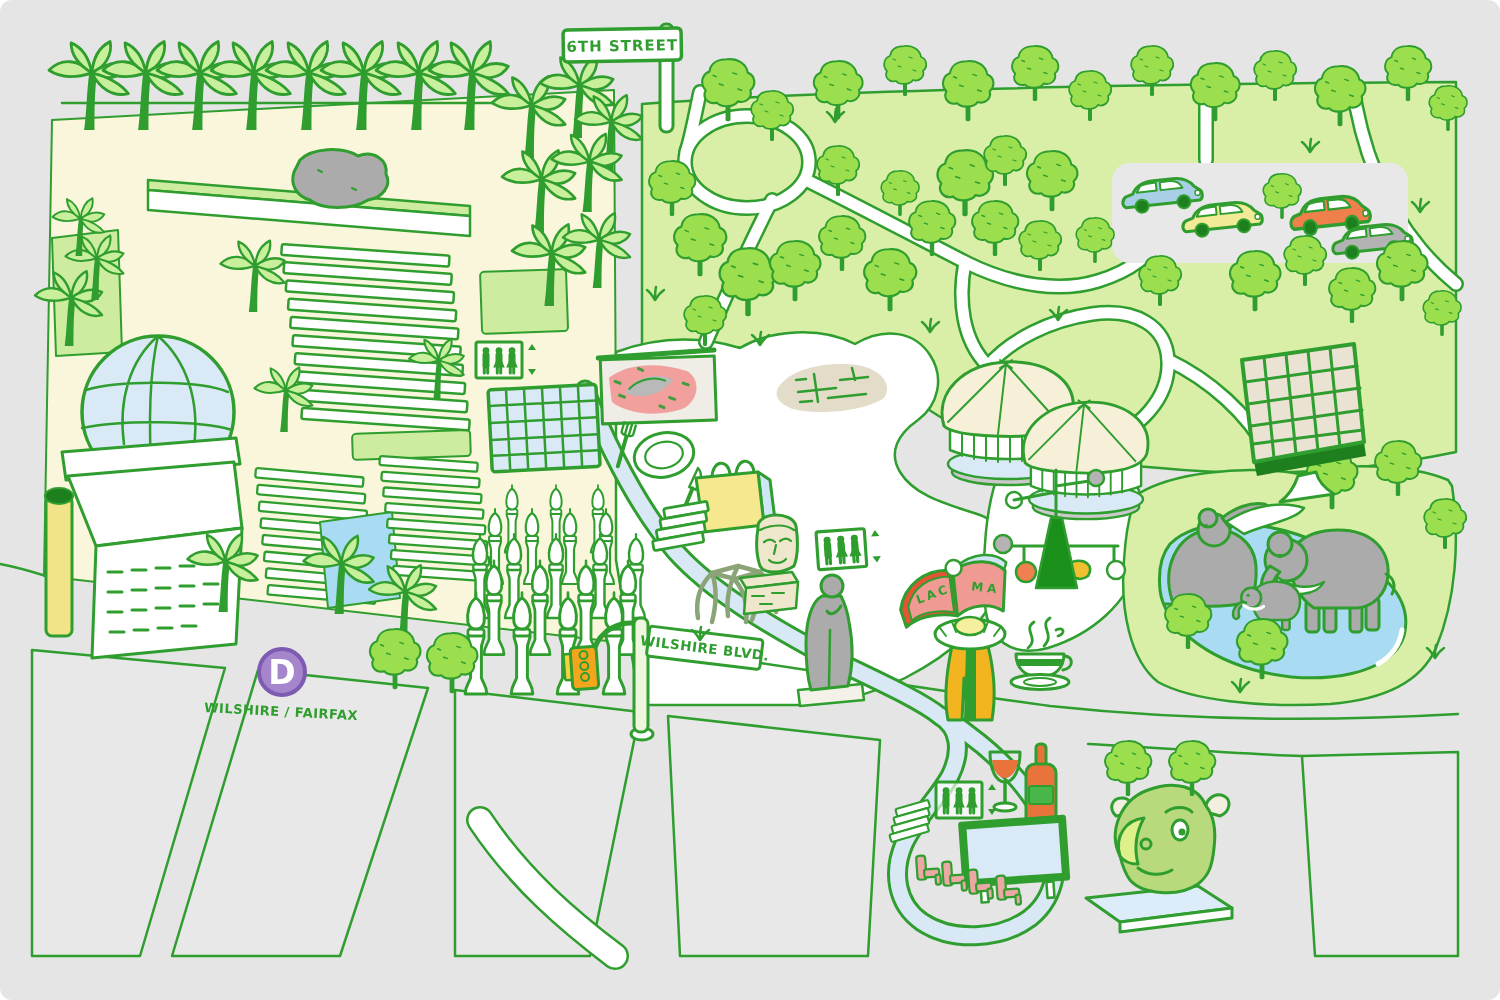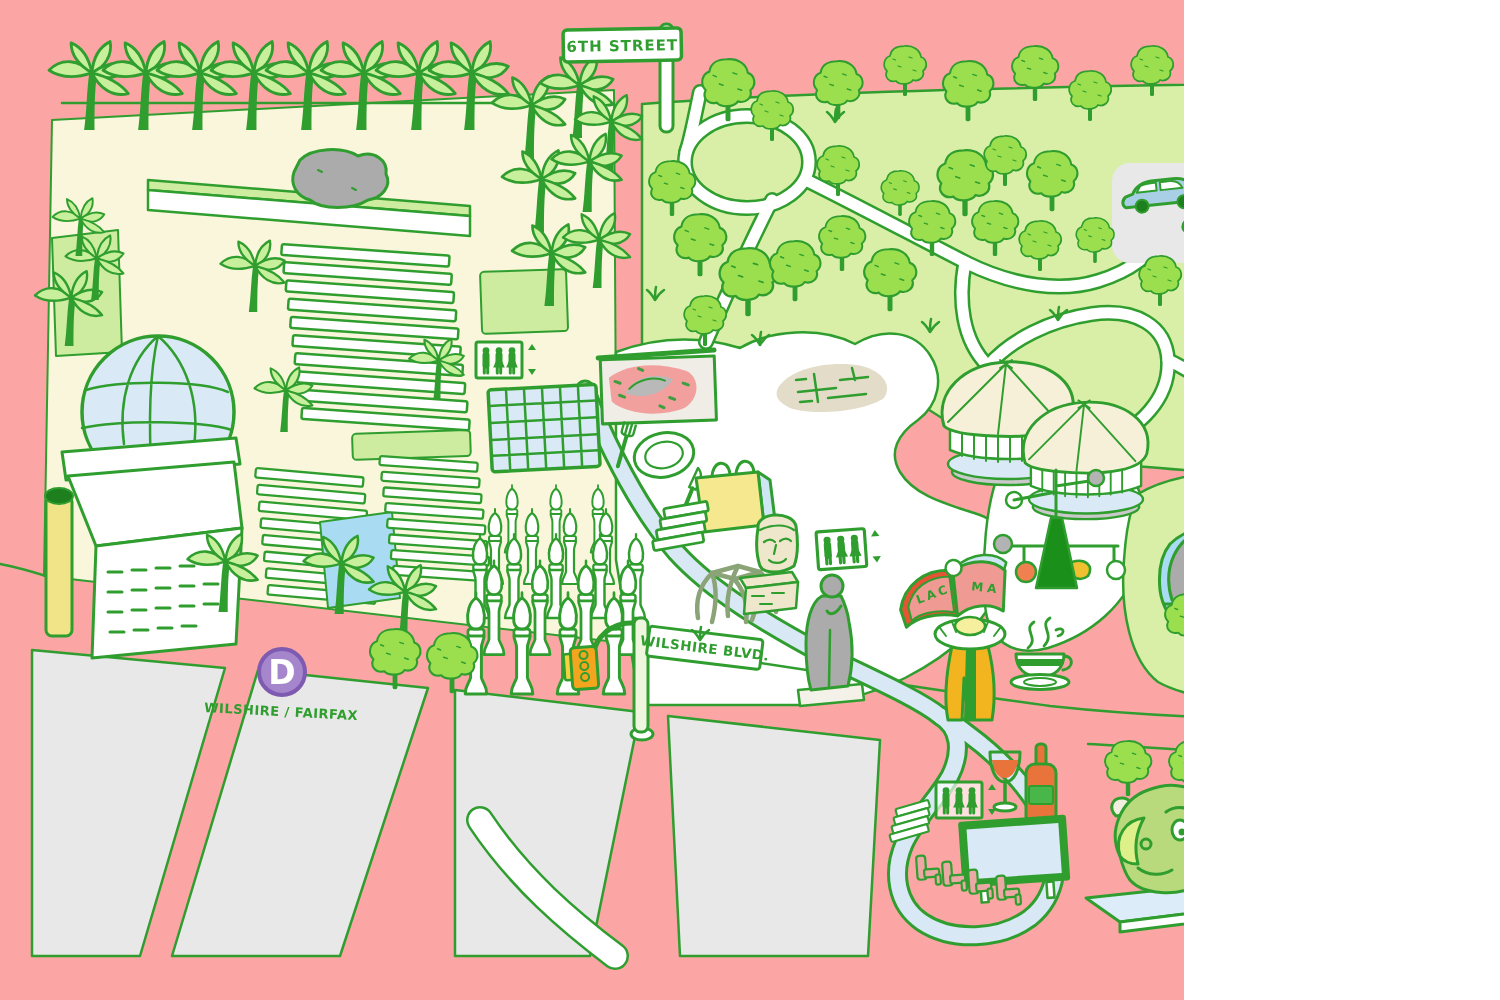--- a/index.html
+++ b/index.html
@@ -8,21 +8,21 @@
     --ribbon:#d8e8f4; --block:#e8e8e8; --stone:#ababab; --tan:#efe7cb;
     --metro-purple:#a586cd; --metro-rim:#7e5bb0; --signal-orange:#f4a51e;
     --bag-yellow:#f5e88f; --art-pink:#f2a09d; --wine:#e8743c; --bottle-label:#49b649;
     --seat-pink:#eba8a4; --bull:#b9d97d; --bull-muzzle:#def08a;
     --car-blue:#a9cfe7; --car-yellow:#f2ea96; --car-orange:#ef7f4b; --car-gray:#b3b3b3;
     --robe:#f3b51f; --book-red:#e35535; --book-pink:#f09a94; --page-blue:#cfe6f4;
     --pav-roof:#f7f0d8; --screen:#d9e9f5; --platform:#dcecf8; --pole:#eef6de;
     --column-yellow:#f1e387;
   }
   html,body{margin:0;padding:0;background:#fff;}
-  .stage{width:1184px;height:1000px;position:relative;overflow:hidden;background:#fca5a5;}
+  .stage{width:1500px;height:1000px;position:relative;overflow:hidden;background:#e5e5e5;border-radius:12px;}
   svg{display:block;}
   svg *{stroke-linecap:round;stroke-linejoin:round;}
   .o{stroke:var(--ink);fill:none;}
   .ow{stroke:var(--ink);fill:#fff;}
   .fill-ink{fill:var(--ink);}
   text.t{font-family:"DejaVu Sans","Liberation Sans",sans-serif;font-weight:700;fill:var(--ink);}
 </style>
 </head>
 <body>
 

